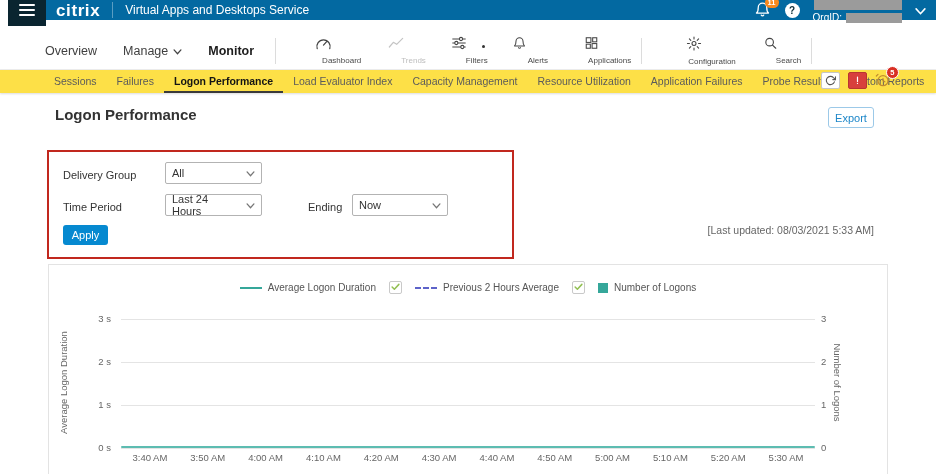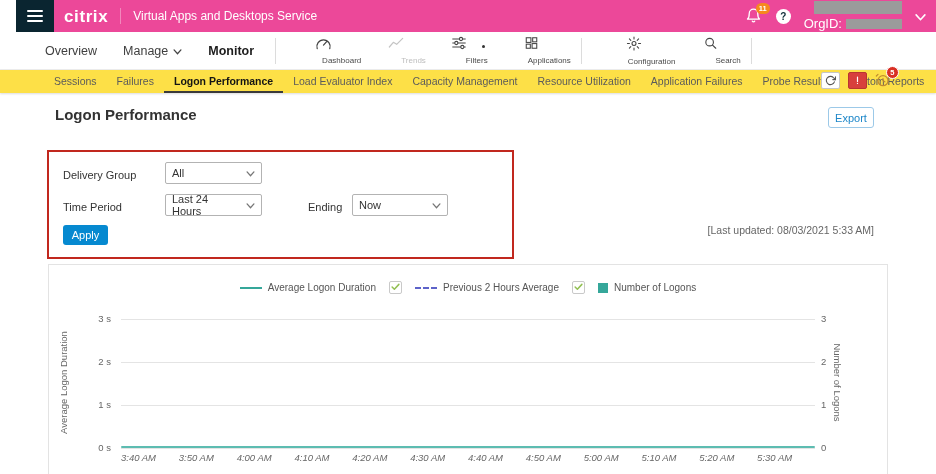--- a/index.html
+++ b/index.html
@@ -1,36 +1,36 @@
 <!DOCTYPE html>
 <html><head>
 <meta charset="utf-8">
 <style>
   html,body{margin:0;padding:0;background:#fff;}
   .screen{position:relative;width:936px;height:474px;overflow:hidden;background:#fff;
           font-family:"Liberation Sans",sans-serif;}
 
   
-  .topbar{position:absolute;left:16px;top:0;right:0;height:32px;background:#ec4899;
+  .topbar{position:absolute;left:8px;top:0;right:0;height:20px;background:#0369a1;
           display:flex;align-items:center;color:#fff;z-index:10;}
   .burger{width:38px;height:32px;background:#0a2530;display:flex;flex-direction:column;
           justify-content:center;gap:3px;padding-left:11px;box-sizing:border-box;cursor:pointer;}
   .burger span{display:block;width:16px;height:2px;background:#fff;border-radius:1px;}
   .logo{font-size:17px;font-weight:700;letter-spacing:.6px;margin-left:10px;line-height:1;}
   .topbar-divider{width:1px;height:16px;background:rgba(255,255,255,.35);margin:0 12px;}
   .product{font-size:12px;}
   .topbar-right{margin-left:auto;display:flex;align-items:center;gap:13px;padding-right:10px;}
   .bell-wrap{position:relative;width:18px;height:18px;cursor:pointer;}
   .badge-orange{position:absolute;top:-4px;right:-7px;background:#f6891e;color:#fff;
           font-size:7.5px;font-weight:700;border-radius:7px;padding:1.5px 3px;line-height:1;text-align:center;}
   .help-circle{width:15px;height:15px;border-radius:50%;background:#fff;color:#0d2c37;
           font-size:10px;font-weight:700;display:flex;align-items:center;justify-content:center;cursor:pointer;}
   .org-block{display:flex;flex-direction:column;gap:2px;align-items:flex-end;}
   .redact1{width:88px;height:13px;background:#9b9b9b;}
-  .org-row{display:flex;align-items:center;gap:4px;font-size:13px;color:#fff;}
+  .org-row{display:flex;align-items:center;gap:4px;font-size:10px;color:#fff;}
   .redact2{width:56px;height:10px;background:#9b9b9b;}
   .chev-top{cursor:pointer;display:flex;align-items:center;}
 
   
   .mainnav{position:absolute;top:32px;left:0;right:0;height:38px;background:#fff;display:flex;
           align-items:center;padding-left:32px;box-sizing:border-box;border-bottom:1px solid #ededed;}
   .nav-item{padding:0 13px;font-size:12.5px;color:#3f3f3f;height:38px;display:flex;
           align-items:center;gap:5px;cursor:pointer;white-space:nowrap;}
   .nav-item.active{font-weight:700;color:#1d1d1d;}
   .nav-item.downloads{background:#ebebeb;}
@@ -85,21 +85,21 @@
           display:flex;align-items:center;justify-content:center;cursor:pointer;box-sizing:border-box;}
   .gridline{position:absolute;left:72px;width:694px;height:1px;background:#e4e4e4;}
   .ytick-left{position:absolute;left:30px;width:32px;text-align:right;font-size:9.5px;color:#666;}
   .ytick-right{position:absolute;left:772px;font-size:9.5px;color:#666;}
   .rot-left{position:absolute;left:-56px;top:112px;width:140px;text-align:center;font-size:9.5px;
           color:#666;transform:rotate(-90deg);}
   .rot-right{position:absolute;left:718px;top:112px;width:140px;text-align:center;font-size:9.5px;
           color:#666;transform:rotate(90deg);}
   .data-line{position:absolute;left:72px;width:694px;top:181px;height:2px;background:#5dbcb1;border-radius:1px;}
   .xticks{position:absolute;left:72px;width:694px;top:187px;display:flex;}
-  .xtick{flex:1;font-size:9.5px;color:#666;white-space:nowrap;font-style:italic;}
+  .xtick{flex:1;text-align:center;font-size:9.5px;color:#666;white-space:nowrap;}
 </style>
 </head>
 <body>
 
 <div class="screen">
 
   <div class="topbar">
     <div class="burger">
       <span></span>
         <span></span>
@@ -178,20 +178,29 @@
       <span>
         <svg width="16" height="14" viewBox="0 0 24 20" fill="none" stroke="#444" stroke-width="1.6">
             <path d="M2 4h20M2 10h20M2 16h20"></path>
             <circle cx="15" cy="4" r="2.4" fill="#fff"></circle>
             <circle cx="8" cy="10" r="2.4" fill="#fff"></circle>
             <circle cx="17" cy="16" r="2.4" fill="#fff"></circle>
           </svg>
       </span>
       <span class="lbl">Filters</span>
       <span class="filters-dot"></span>
+    </div>
+    <div class="tool">
+      <span>
+        <svg width="15" height="14" viewBox="0 0 24 24" fill="none" stroke="#444" stroke-width="1.8" stroke-linecap="round" stroke-linejoin="round">
+            <path d="M18 9a6 6 0 0 0-12 0c0 6-2.5 8-2.5 8h17S18 15 18 9"></path>
+            <path d="M10.3 20a2 2 0 0 0 3.4 0"></path>
+          </svg>
+      </span>
+      <span class="lbl">Alerts</span>
     </div>
     <div class="tool">
       <span>
         <svg width="15" height="14" viewBox="0 0 24 24" fill="none" stroke="#444" stroke-width="1.8">
             <rect x="3" y="3" width="8" height="8"></rect>
             <rect x="14" y="3" width="7" height="7"></rect>
             <rect x="3" y="14" width="7" height="7"></rect>
             <rect x="13" y="13" width="8" height="8"></rect>
           </svg>
       </span>

